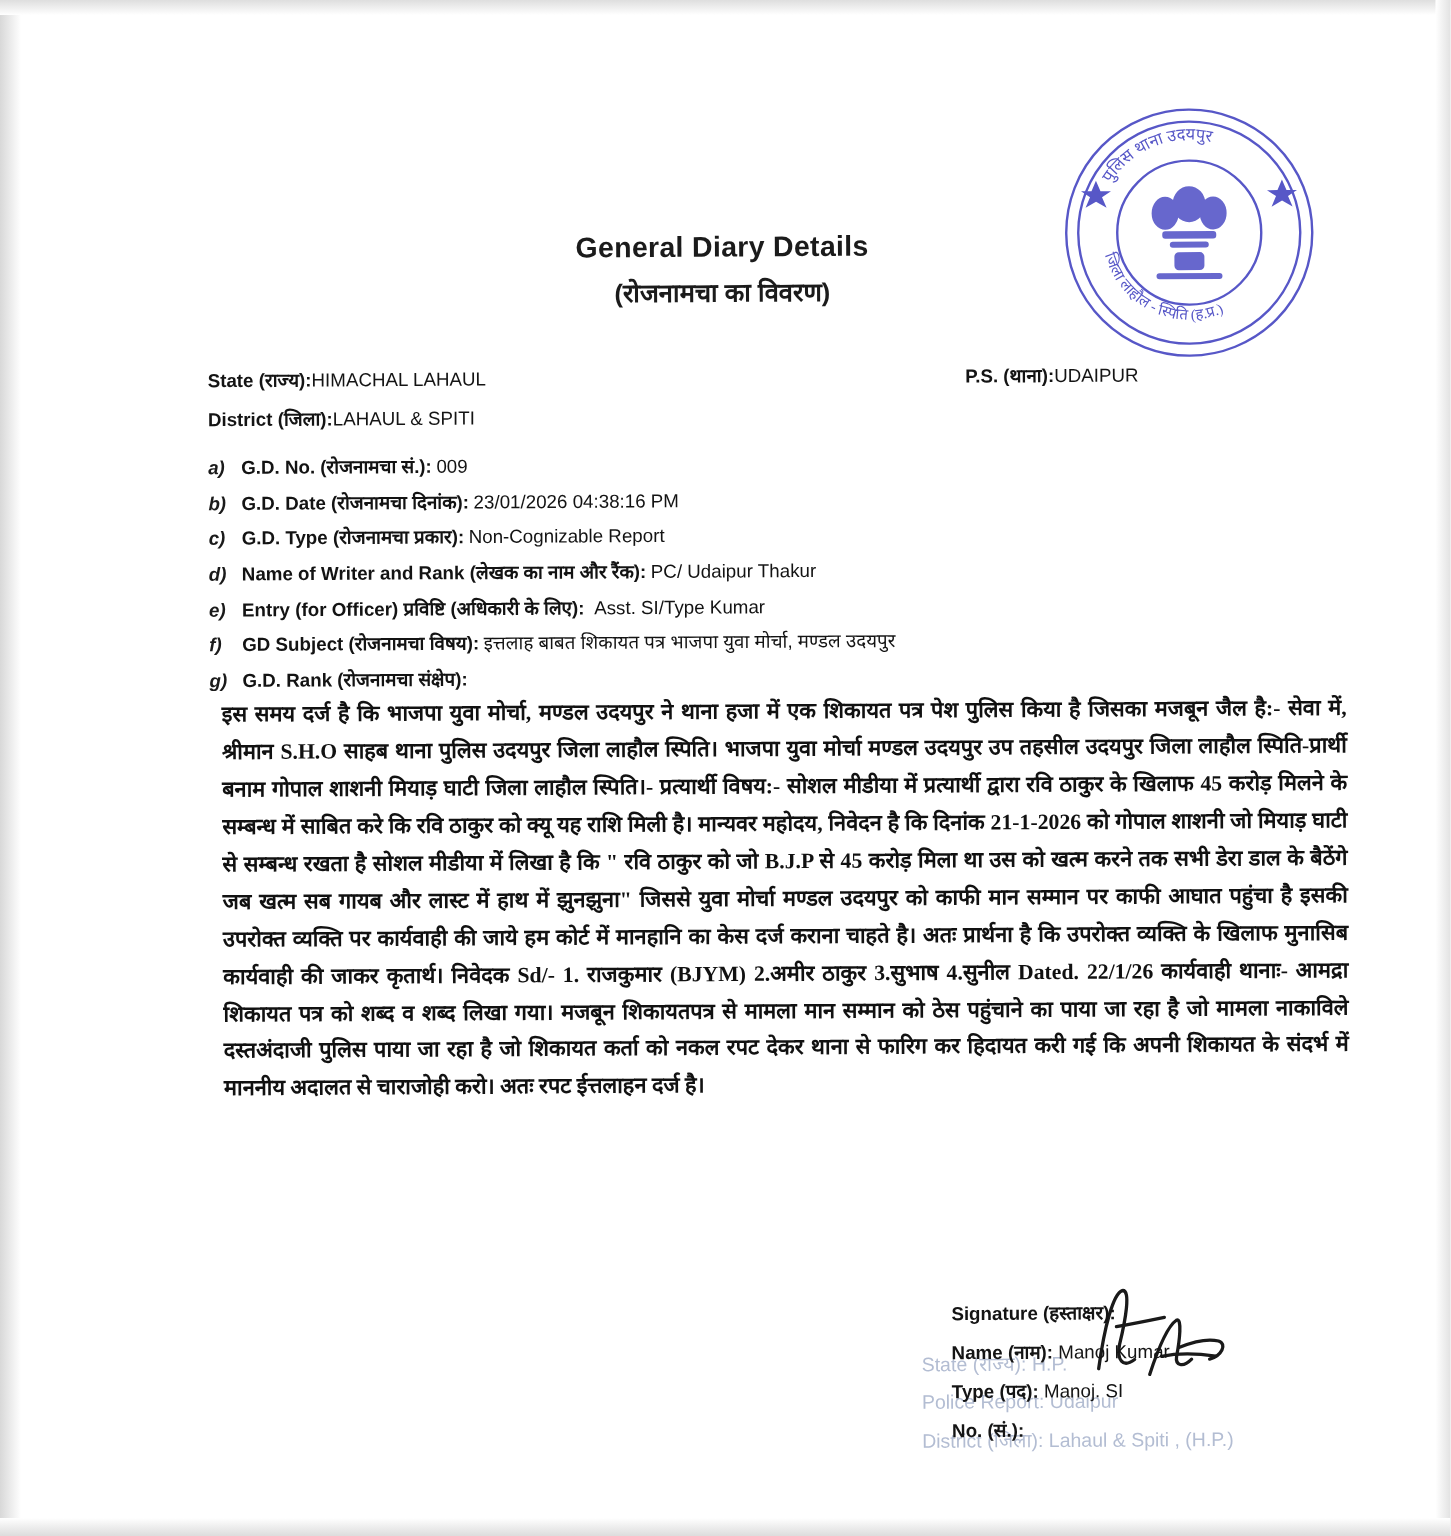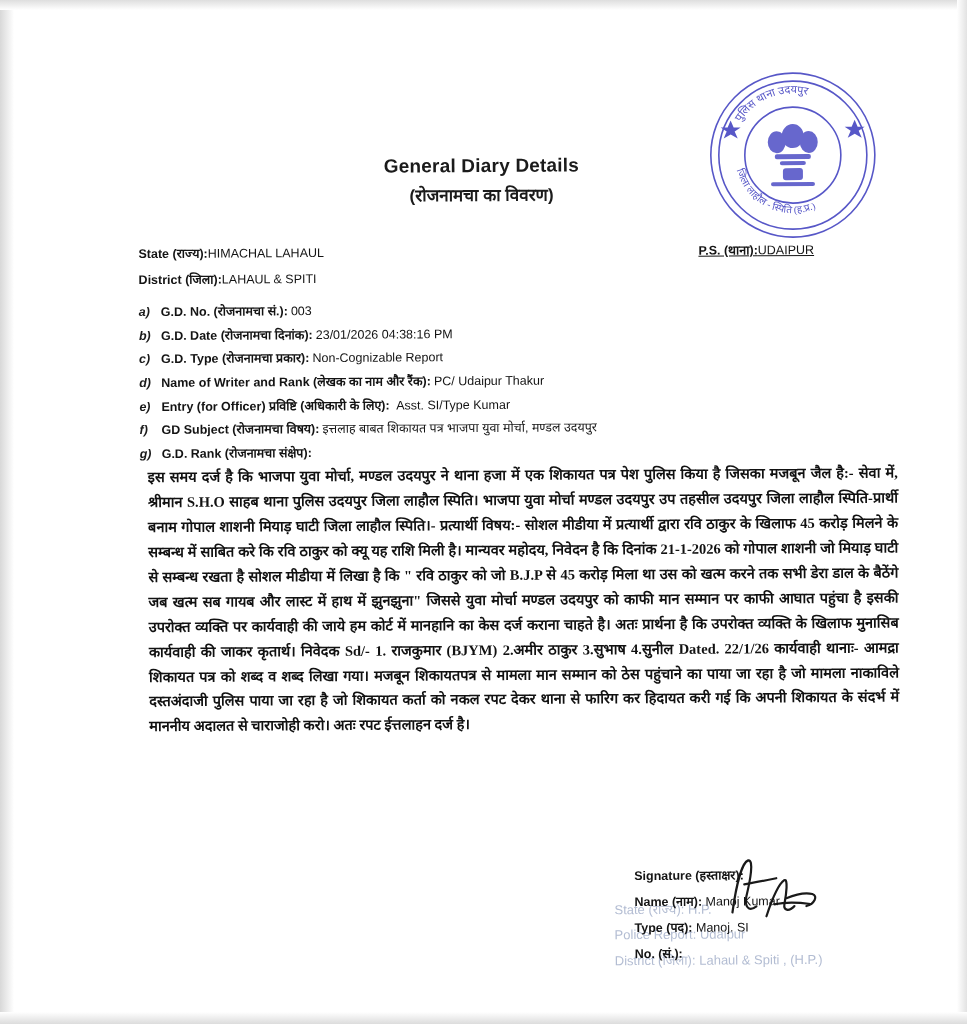--- a/index.html
+++ b/index.html
@@ -85,21 +85,21 @@
 
   .meta-row {
     position: absolute;
     font-size: 12.5px;
     color: #141414;
   }
   .meta-label {
     font-weight: bold;
   }
   .state-row { left: 140px; top: 243px; }
-  .ps-row { left: 700px; top: 243px; text-decoration: underline; }
+  .ps-row { left: 645px; top: 243px; }
   .district-row { left: 140px; top: 269px; }
 
   .field-list {
     position: absolute;
     left: 140px;
     top: 303px;
     width: 760px;
   }
   .field {
     display: flex;
@@ -230,21 +230,21 @@
     </div>
 
     <div class="meta-row district-row">
       <span class="meta-label">District (जिला):</span><span class="meta-value">LAHAUL &amp; SPITI</span>
     </div>
 
     <div class="field-list">
       <div class="field">
         <span class="field-letter">a)</span>
         <span class="field-key">G.D. No. (रोजनामचा सं.):</span>
-        <span class="field-val">003</span>
+        <span class="field-val">009</span>
       </div>
       <div class="field">
         <span class="field-letter">b)</span>
         <span class="field-key">G.D. Date (रोजनामचा दिनांक):</span>
         <span class="field-val">23/01/2026 04:38:16 PM</span>
       </div>
       <div class="field">
         <span class="field-letter">c)</span>
         <span class="field-key">G.D. Type (रोजनामचा प्रकार):</span>
         <span class="field-val">Non-Cognizable Report</span>

